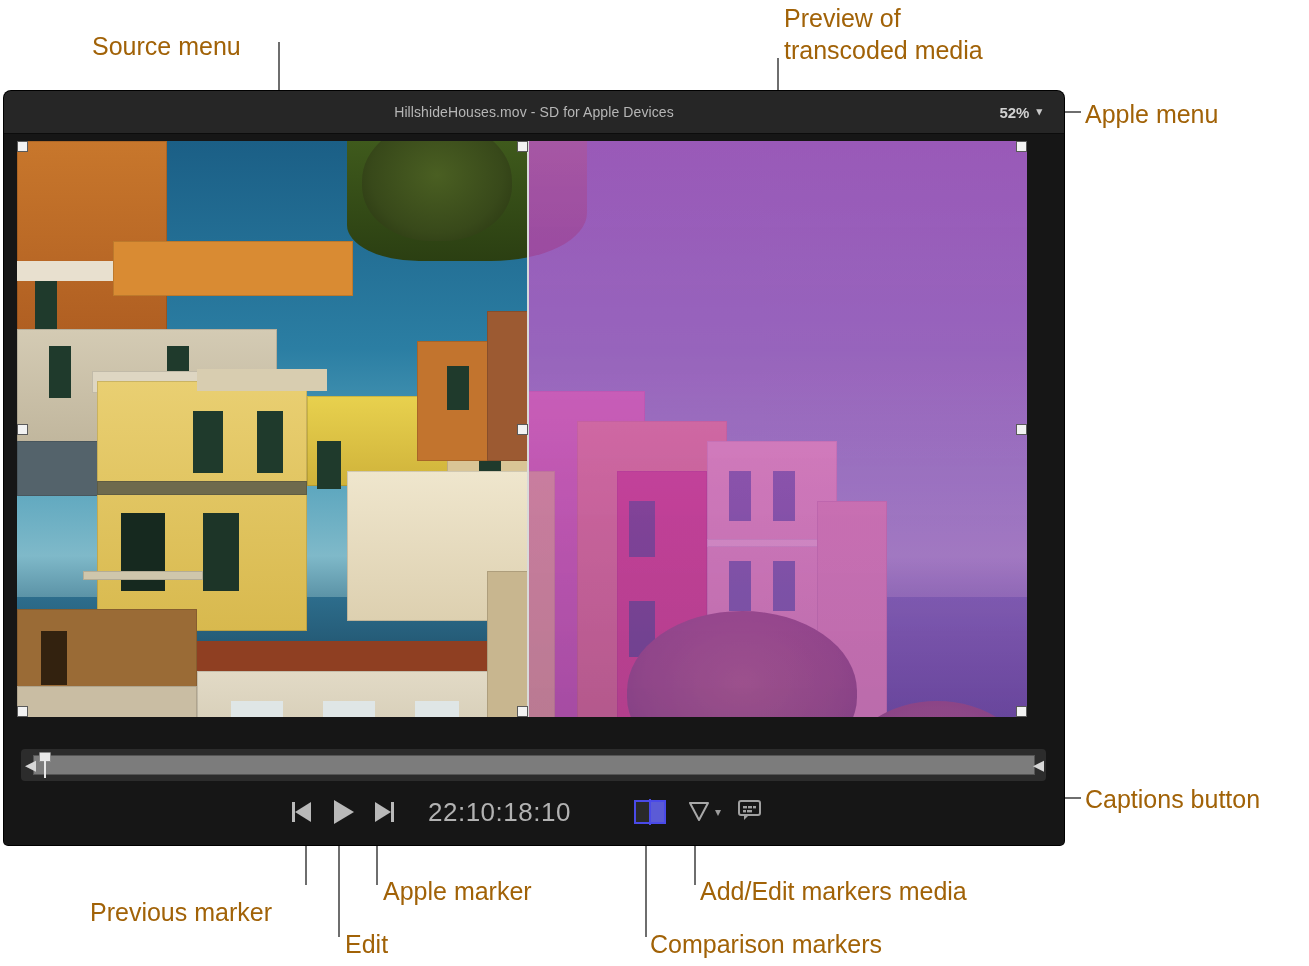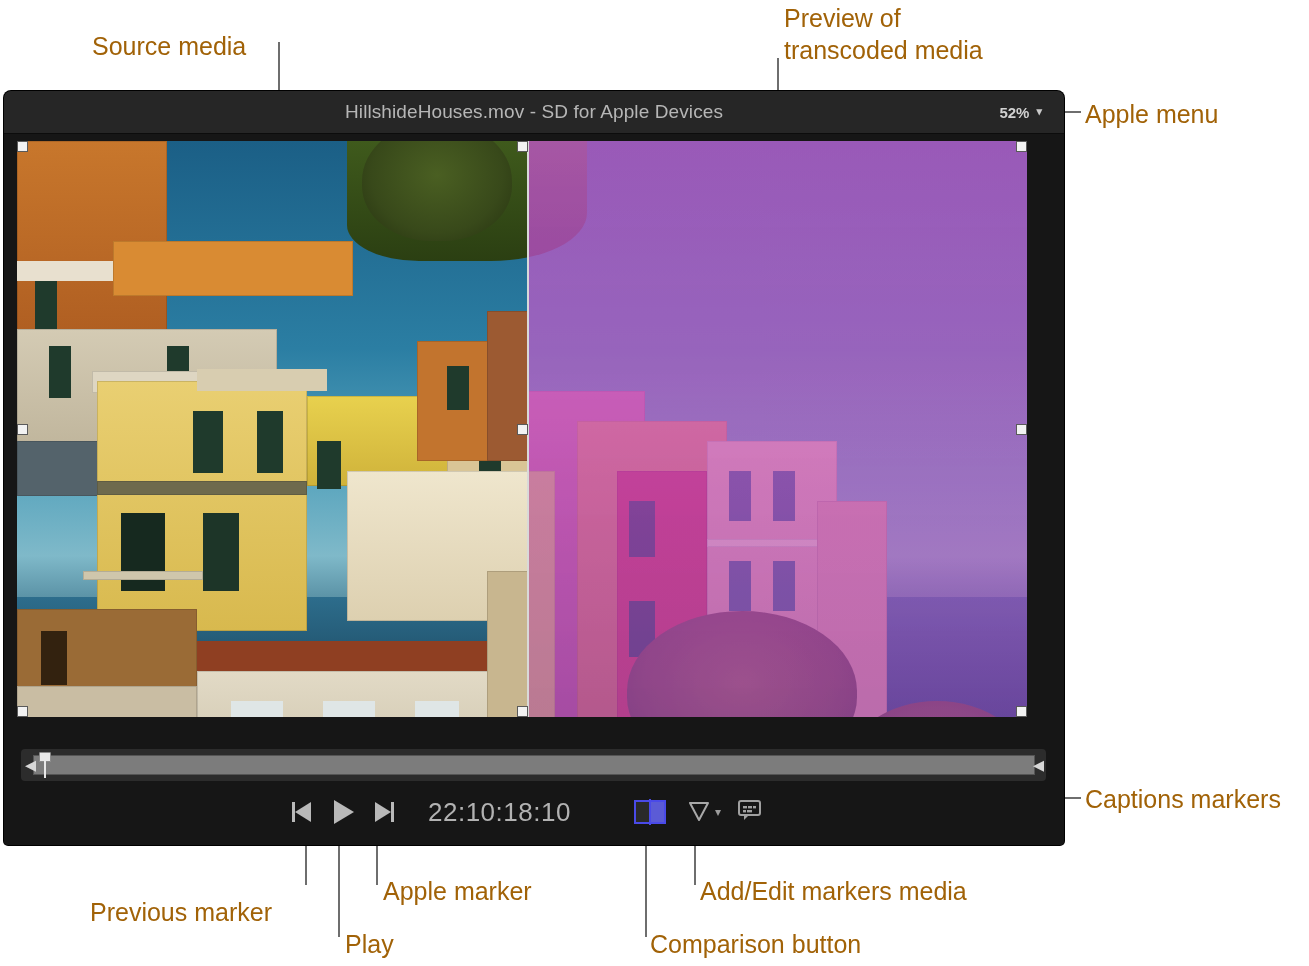--- a/index.html
+++ b/index.html
@@ -54,21 +54,21 @@
     height: 42px;
     background: #262626;
     border-bottom: 1px solid #0c0c0c;
     border-radius: 6px 6px 0 0;
     display: flex;
     align-items: center;
     justify-content: center;
   }
   #titlebar-title {
     color: #b6b6b6;
-    font-size: 19px;
+    font-size: 14px;
     letter-spacing: .1px;
   }
   #zoom-menu {
     position: absolute;
     right: 22px;
     top: 50%;
     transform: translateY(-50%);
     display: flex;
     align-items: center;
     gap: 7px;
@@ -327,43 +327,43 @@
   }
   #captions-button {
     position: absolute;
     left: 733px; top: 50%;
     transform: translateY(-50%);
   }
 </style>
 </head>
 <body>
 
-<div class="callout" style="left:92px; top:30px;">Source media</div>
+<div class="callout" style="left:92px; top:30px;">Source menu</div>
 <div class="leader-v" style="left:278px; top:42px; height:110px;"></div>
 
 <div class="callout" style="left:784px; top:2px;">Preview of
 transcoded media</div>
 <div class="leader-v" style="left:777px; top:58px; height:94px;"></div>
 
 <div class="callout" style="left:1085px; top:98px;">Apple menu</div>
 <div class="leader-h" style="left:1027px; top:111px; width:54px;"></div>
 
-<div class="callout" style="left:1085px; top:783px;">Captions markers</div>
+<div class="callout" style="left:1085px; top:783px;">Captions button</div>
 <div class="leader-h" style="left:755px; top:797px; width:326px;"></div>
 
 <div class="callout" style="left:90px; top:896px;">Previous marker</div>
 <div class="leader-v" style="left:305px; top:845px; height:40px;"></div>
 
-<div class="callout" style="left:345px; top:928px;">Play</div>
+<div class="callout" style="left:345px; top:928px;">Edit</div>
 <div class="leader-v" style="left:338px; top:845px; height:92px;"></div>
 
 <div class="callout" style="left:383px; top:875px;">Apple marker</div>
 <div class="leader-v" style="left:376px; top:845px; height:40px;"></div>
 
-<div class="callout" style="left:650px; top:928px;">Comparison button</div>
+<div class="callout" style="left:650px; top:928px;">Comparison markers</div>
 <div class="leader-v" style="left:645px; top:845px; height:92px;"></div>
 
 <div class="callout" style="left:700px; top:875px;">Add/Edit markers media</div>
 <div class="leader-v" style="left:694px; top:845px; height:40px;"></div>
 
 <div id="app-window">
 
   <div id="titlebar">
     <div id="titlebar-title">HillshideHouses.mov - SD for Apple Devices</div>
     <div id="zoom-menu">

